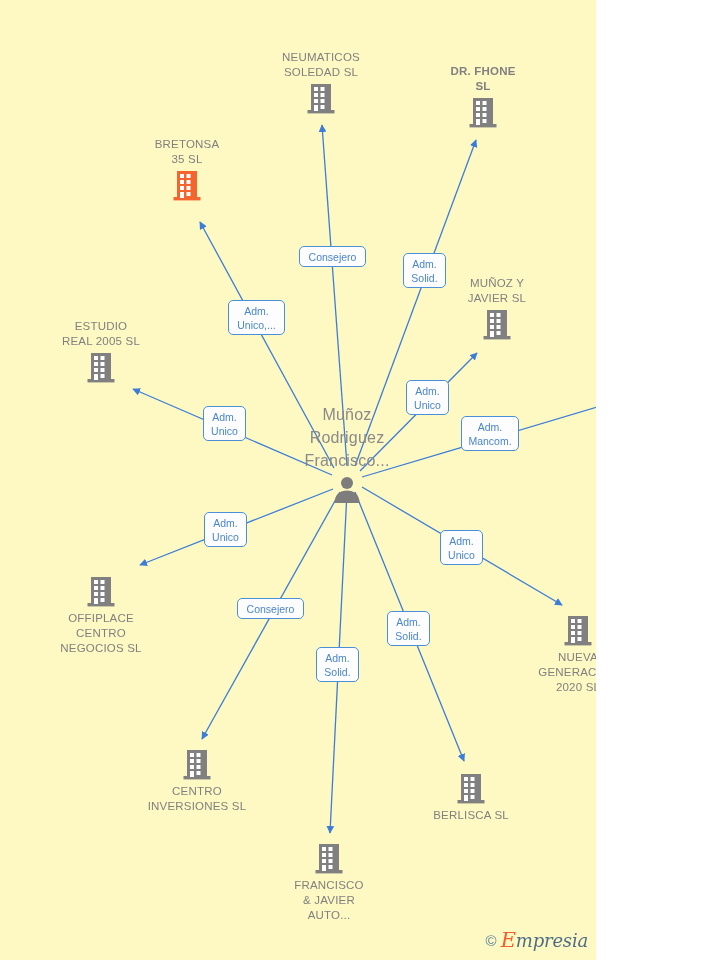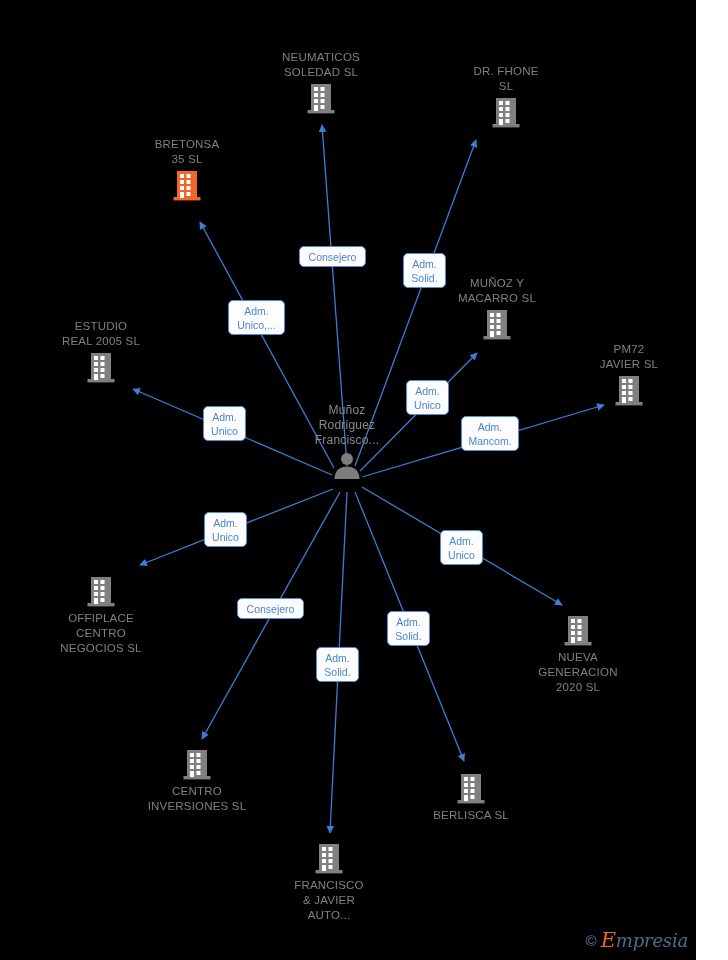--- a/index.html
+++ b/index.html
@@ -7,24 +7,24 @@
     margin: 0;
     padding: 0;
     background: #ffffff;
   }
   body {
     font-family: "Liberation Sans", sans-serif;
     -webkit-font-smoothing: antialiased;
   }
   #graph {
     position: relative;
-    width: 696px;
+    width: 596px;
     height: 960px;
     overflow: hidden;
-    background: #000000;
+    background: #fef9c3;
   }
   #edge-layer {
     position: absolute;
     left: 0;
     top: 0;
     width: 728px;
     height: 960px;
   }
 
   
@@ -38,22 +38,22 @@
   }
   .node .label {
     font-size: 11.5px;
     line-height: 15px;
     color: #808080;
     letter-spacing: .2px;
     white-space: pre-line;
   }
   .node.person .label {
     color: #8a8a8a;
-    font-size: 12px;
-    line-height: 15px;
+    font-size: 16px;
+    line-height: 23px;
   }
   .node .glyph {
     display: block;
     margin: 0 auto;
     line-height: 0;
   }
   .node.label-top .glyph { margin-top: 2px; }
   .node.label-bottom .glyph { margin-bottom: 2px; }
 
   
@@ -138,21 +138,21 @@
               <rect x="16.5" y="5" width="4" height="4"></rect>
               <rect x="10" y="11" width="4" height="4"></rect>
               <rect x="16.5" y="11" width="4" height="4"></rect>
               <rect x="10" y="17" width="4" height="4"></rect>
               <rect x="16.5" y="17" width="4" height="4"></rect>
               <rect x="10" y="23" width="4" height="6"></rect>
               <rect x="16.5" y="23" width="4" height="4"></rect>
             </g>
           </svg></span>
       </div>
-      <div class="node label-top" style="top: 64px; left: 506px;">
+      <div class="node label-top" style="top: 64px; left: 483px; font-weight: bold;">
         <div class="label">DR.  FHONE
 SL</div>
         <span class="glyph"><svg width="34" height="34" viewBox="0 0 34 34" aria-hidden="true">
             <g fill="#808080">
               <rect x="7" y="2" width="20" height="27"></rect>
               <rect x="3.5" y="28" width="27" height="3.4"></rect>
             </g>
             <g fill="#ffffff">
               <rect x="10" y="5" width="4" height="4"></rect>
               <rect x="16.5" y="5" width="4" height="4"></rect>
@@ -180,21 +180,21 @@
               <rect x="16.5" y="11" width="4" height="4"></rect>
               <rect x="10" y="17" width="4" height="4"></rect>
               <rect x="16.5" y="17" width="4" height="4"></rect>
               <rect x="10" y="23" width="4" height="6"></rect>
               <rect x="16.5" y="23" width="4" height="4"></rect>
             </g>
           </svg></span>
       </div>
       <div class="node label-top" style="top: 276px; left: 497px;">
         <div class="label">MUÑOZ Y
-MACARRO  SL</div>
+JAVIER  SL</div>
         <span class="glyph"><svg width="34" height="34" viewBox="0 0 34 34" aria-hidden="true">
             <g fill="#808080">
               <rect x="7" y="2" width="20" height="27"></rect>
               <rect x="3.5" y="28" width="27" height="3.4"></rect>
             </g>
             <g fill="#ffffff">
               <rect x="10" y="5" width="4" height="4"></rect>
               <rect x="16.5" y="5" width="4" height="4"></rect>
               <rect x="10" y="11" width="4" height="4"></rect>
               <rect x="16.5" y="11" width="4" height="4"></rect>

